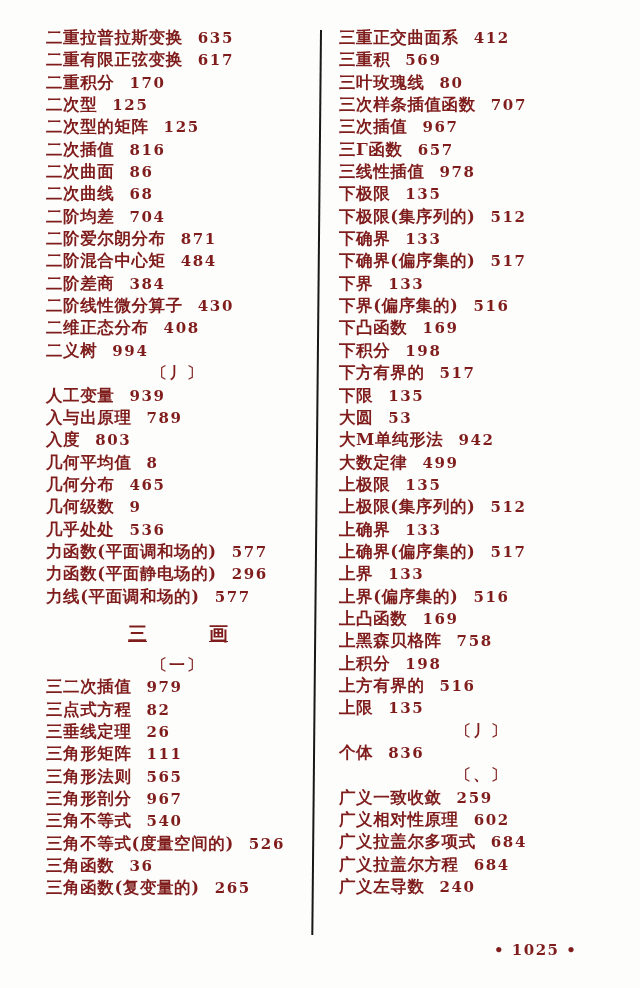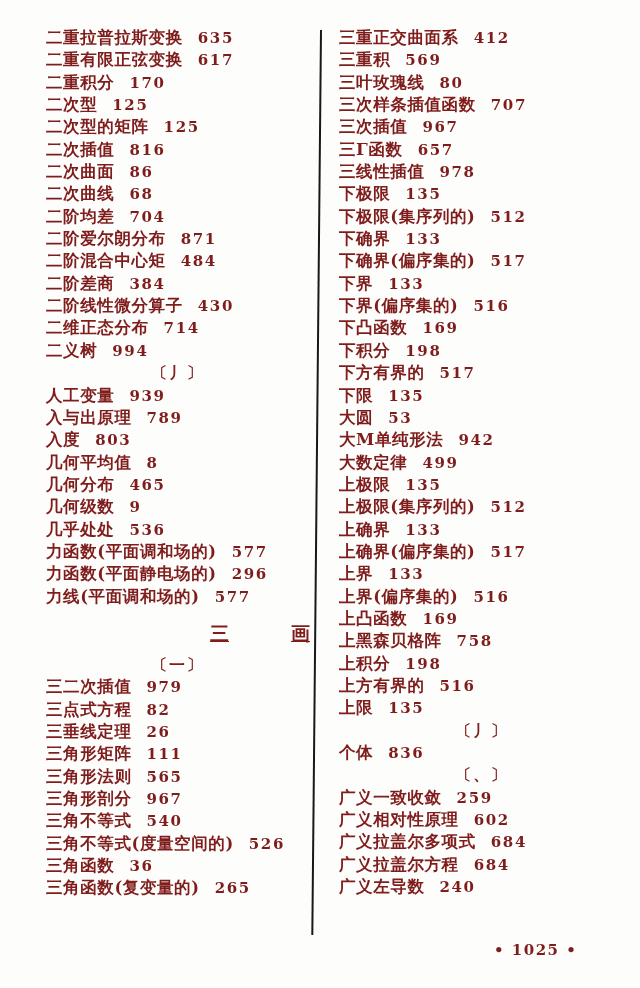--- a/index.html
+++ b/index.html
@@ -35,21 +35,21 @@
     font-size:15px;font-weight:700;
     margin-left:15px;letter-spacing:1.6px;
     font-family:"DejaVu Serif","Liberation Serif",serif;
   }
   .section-header{
     text-align:center;
     font-size:15.5px;font-weight:700;
     letter-spacing:2px;
   }
   .stroke-title{
-    text-align:right;
+    text-align:center;
     height:auto;line-height:24px;
     padding:13px 0 9px 0;
     font-size:19px;font-weight:700;text-decoration:underline;
   }
   .stroke-title .char-right{margin-left:62px;}
   .page-number{
     position:absolute;
     left:494px;top:941px;
     font-size:15px;font-weight:700;
     letter-spacing:1.5px;
@@ -67,21 +67,21 @@
       <div class="row"><span class="entry-term">二次型</span><span class="entry-page">125</span></div>
       <div class="row"><span class="entry-term">二次型的矩阵</span><span class="entry-page">125</span></div>
       <div class="row"><span class="entry-term">二次插值</span><span class="entry-page">816</span></div>
       <div class="row"><span class="entry-term">二次曲面</span><span class="entry-page">86</span></div>
       <div class="row"><span class="entry-term">二次曲线</span><span class="entry-page">68</span></div>
       <div class="row"><span class="entry-term">二阶均差</span><span class="entry-page">704</span></div>
       <div class="row"><span class="entry-term">二阶爱尔朗分布</span><span class="entry-page">871</span></div>
       <div class="row"><span class="entry-term">二阶混合中心矩</span><span class="entry-page">484</span></div>
       <div class="row"><span class="entry-term">二阶差商</span><span class="entry-page">384</span></div>
       <div class="row"><span class="entry-term">二阶线性微分算子</span><span class="entry-page">430</span></div>
-      <div class="row"><span class="entry-term">二维正态分布</span><span class="entry-page">714</span></div>
+      <div class="row"><span class="entry-term">二维正态分布</span><span class="entry-page">408</span></div>
       <div class="row"><span class="entry-term">二义树</span><span class="entry-page">994</span></div>
       <div class="row section-header">〔丿〕</div>
       <div class="row"><span class="entry-term">人工变量</span><span class="entry-page">939</span></div>
       <div class="row"><span class="entry-term">入与出原理</span><span class="entry-page">789</span></div>
       <div class="row"><span class="entry-term">入度</span><span class="entry-page">803</span></div>
       <div class="row"><span class="entry-term">几何平均值</span><span class="entry-page">8</span></div>
       <div class="row"><span class="entry-term">几何分布</span><span class="entry-page">465</span></div>
       <div class="row"><span class="entry-term">几何级数</span><span class="entry-page">9</span></div>
       <div class="row"><span class="entry-term">几乎处处</span><span class="entry-page">536</span></div>
       <div class="row"><span class="entry-term">力函数(平面调和场的)</span><span class="entry-page">577</span></div>

